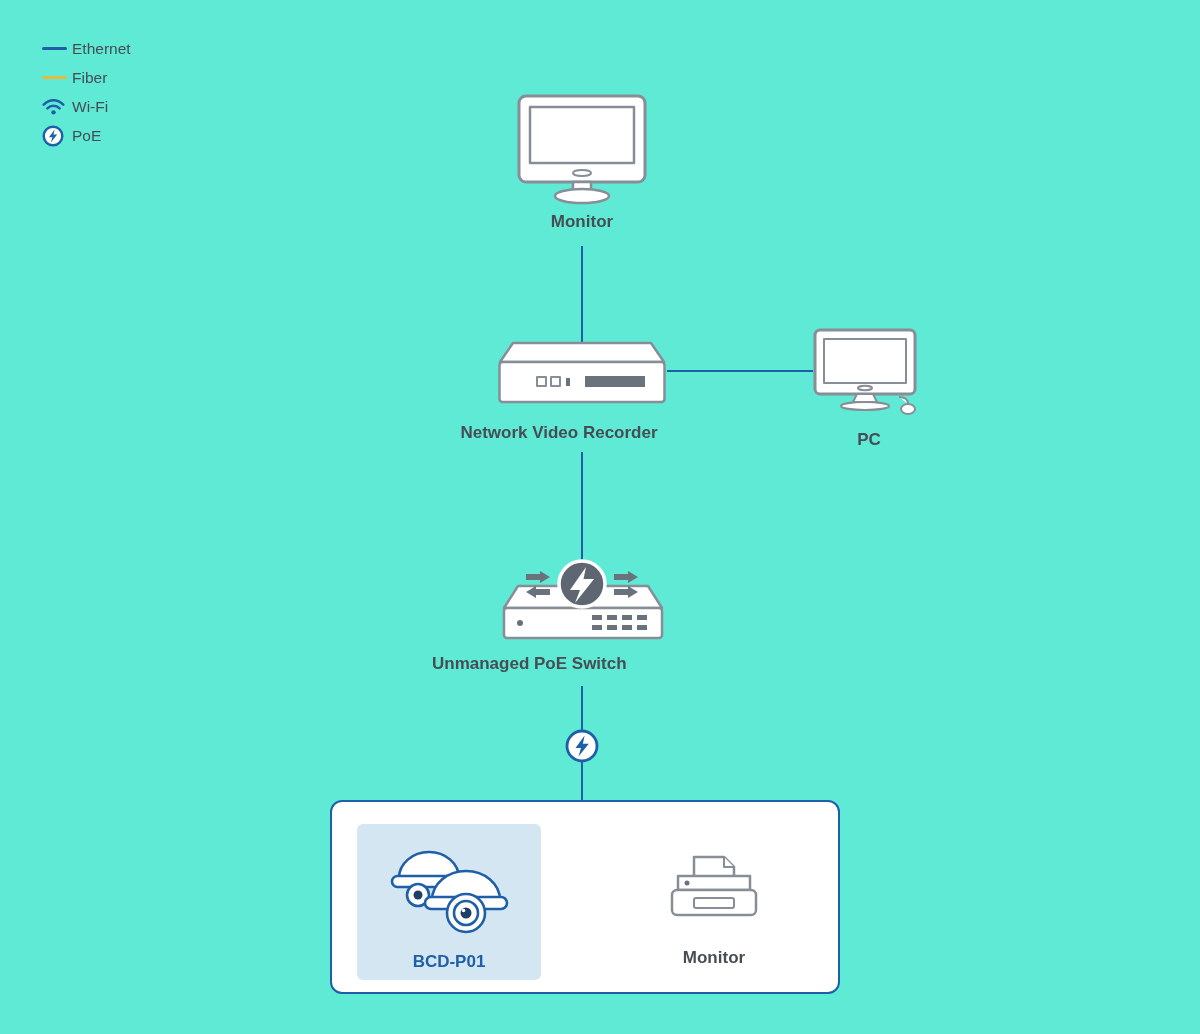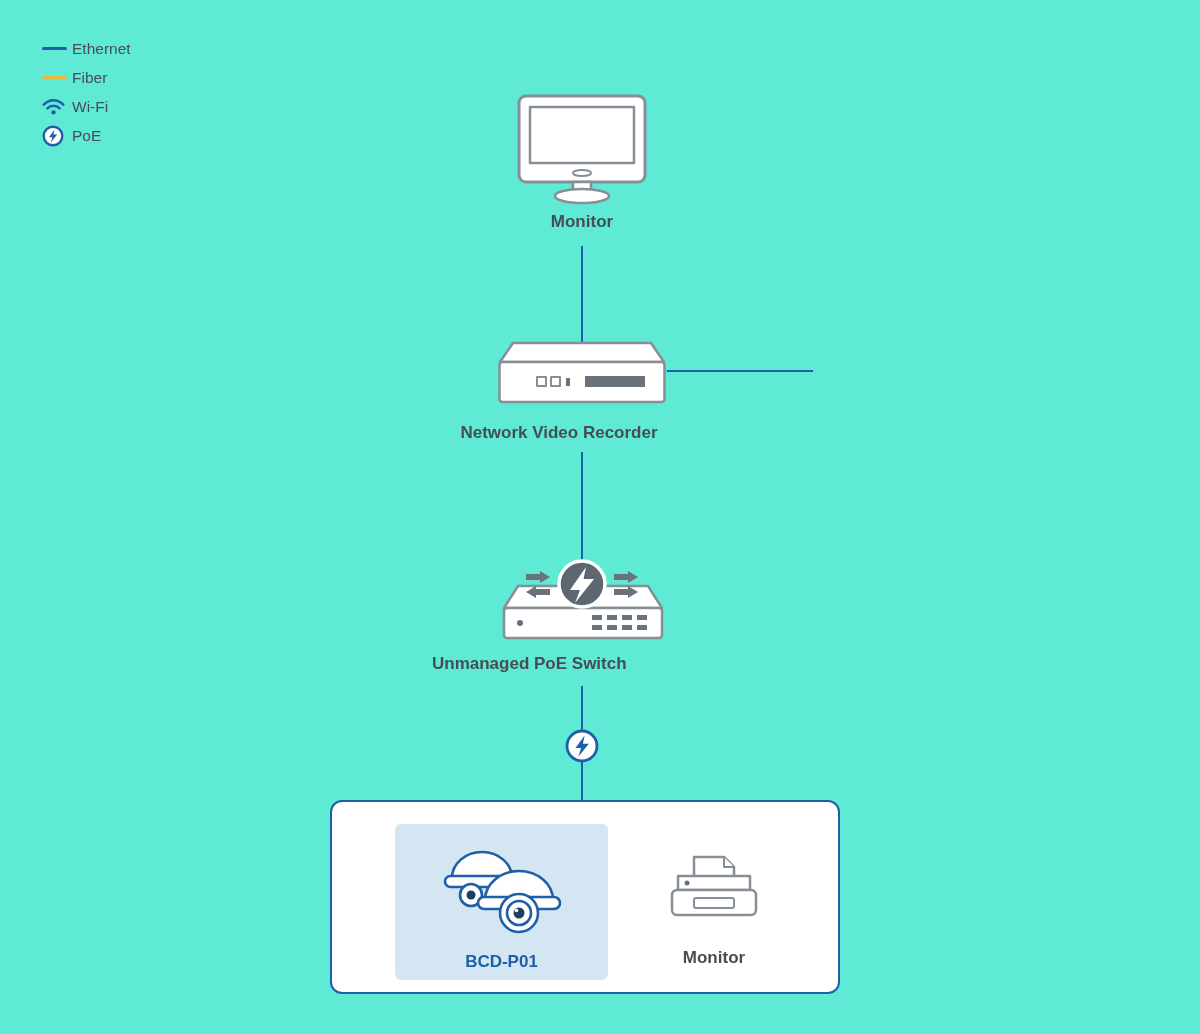--- a/index.html
+++ b/index.html
@@ -28,22 +28,22 @@
   .dev-thin { fill:#fff; stroke:var(--device-outline,#878e97); stroke-width:2; stroke-linejoin:round; }
   .dev-fill { fill:var(--device-dark,#6a727c); stroke:none; }
   .cam  { fill:#fff; stroke:var(--accent,#1f5fa8); stroke-width:2.6; stroke-linejoin:round; }
   .cam-fill { fill:#1f3e63; stroke:none; }
   .wifi-stroke { fill:none; stroke:var(--accent,#1f5fa8); stroke-width:2.6; stroke-linecap:round; }
   .poe-circ { fill:#fff; stroke:var(--accent,#1f5fa8); stroke-width:2.4; }
   .poe-bolt { fill:var(--accent,#1f5fa8); }
 
   .group-box { position:absolute; left:330px; top:800px; width:510px; height:194px;
                border:2px solid var(--accent,#1f5fa8); border-radius:12px; background:#fff; box-sizing:border-box; }
-  .camera-panel { position:absolute; left:25px; top:22px; width:213px; height:156px;
-                  background:var(--camera-panel-bg,#d3e6f1); border-radius:6px; text-align:center;margin-left:38px; }
+  .camera-panel { position:absolute; left:25px; top:22px; width:184px; height:156px;
+                  background:var(--camera-panel-bg,#d3e6f1); border-radius:6px; text-align:center; }
 </style>
 </head>
 <body>
 
 <div class="stage">
 
   <div class="legend">
     <div class="legend-row">
       <span class="legend-swatch-wrap">
           <span class="swatch-line swatch-ethernet"></span>
@@ -105,20 +105,32 @@
       <path class="dev" d="M16 2 L154 2 L167 21 L3 21 Z"></path>
       <rect class="dev" x="2.5" y="21" width="165" height="40" rx="3"></rect>
       <rect class="dev-thin" fill="none" x="40" y="36" width="9" height="9"></rect>
       <rect class="dev-thin" fill="none" x="54" y="36" width="9" height="9"></rect>
       <rect class="dev-fill" x="69" y="37" width="4" height="8"></rect>
       <rect class="dev-fill" x="88" y="35" width="60" height="11"></rect>
     </svg>
   </div>
   <div class="node-label" style="position:absolute; left:409px; top:421px; width:300px; text-align:center;">Network Video Recorder</div>
 
+  <div class="node" style="left:813px; top:328px; width:112px;">
+    <svg width="112" height="92" viewBox="0 0 112 92">
+      <rect class="dev" x="2" y="2" width="100" height="64" rx="5" style="stroke-width:3;"></rect>
+      <rect class="dev-thin" x="11" y="11" width="82" height="44"></rect>
+      <ellipse class="dev-thin" cx="52" cy="60" rx="7" ry="2.2"></ellipse>
+      <path class="dev-thin" d="M44 66 L60 66 L64 74 L40 74 Z"></path>
+      <ellipse class="dev-thin" cx="52" cy="78" rx="24" ry="4"></ellipse>
+      <path class="dev-thin" fill="none" d="M95 76 c0 -5 -4 -7 -9 -7"></path>
+      <ellipse class="dev-thin" cx="95" cy="81" rx="7" ry="5"></ellipse>
+    </svg>
+    <div class="node-label" style="margin-top:4px;">PC</div>
+  </div>
 
   <div class="node" style="left:490px; top:558px; width:184px;">
     <svg width="184" height="86" viewBox="0 0 184 86">
       <path class="dev" d="M28 28 L158 28 L172 50 L14 50 Z"></path>
       <rect class="dev" x="14" y="50" width="158" height="30" rx="3"></rect>
       <circle class="dev-fill" cx="30" cy="65" r="3"></circle>
       <rect class="dev-fill" x="102" y="57" width="10" height="5"></rect>
       <rect class="dev-fill" x="117" y="57" width="10" height="5"></rect>
       <rect class="dev-fill" x="132" y="57" width="10" height="5"></rect>
       <rect class="dev-fill" x="147" y="57" width="10" height="5"></rect>

